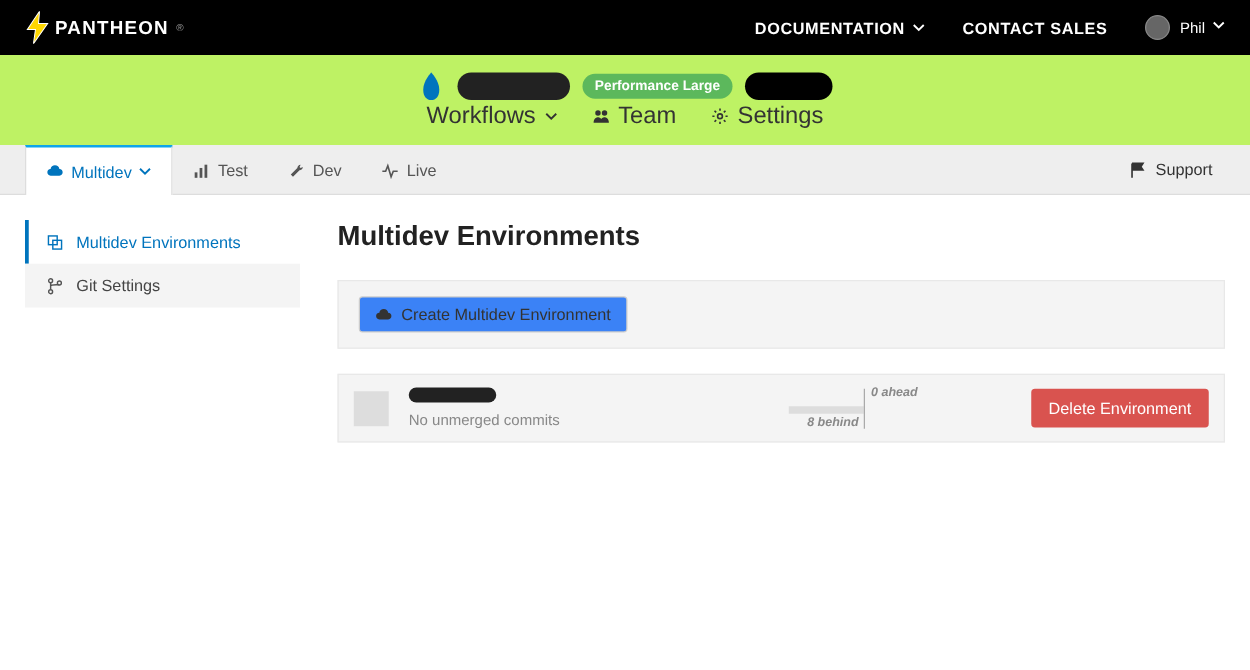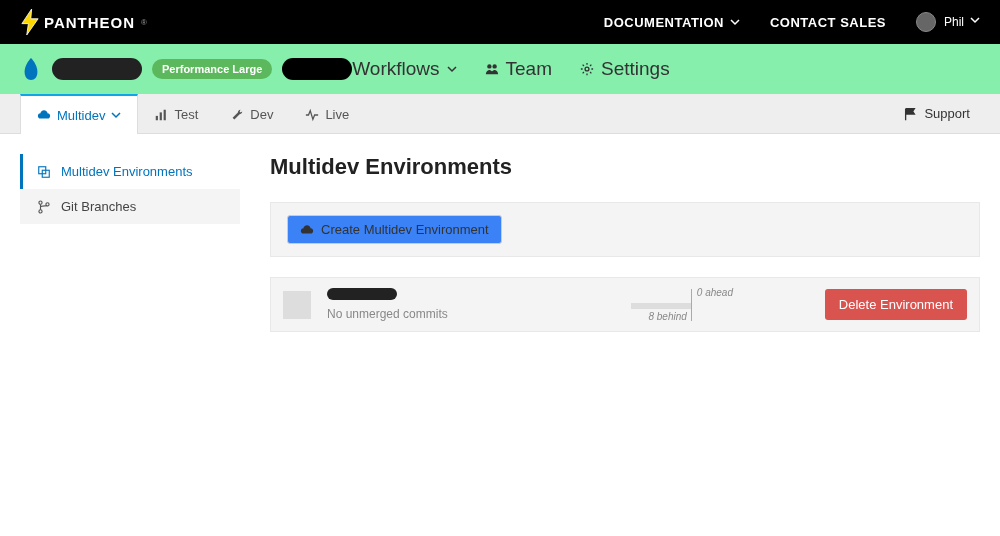--- a/index.html
+++ b/index.html
@@ -11,21 +11,21 @@
     .bolt-icon { width: 20px; height: 26px; }
     .logo-text { color: #fff; font-weight: 700; font-size: 15px; letter-spacing: 1px; }
     .logo-reg { font-size: 8px; color: #999; vertical-align: top; margin-left: 2px; }
     .top-nav { display: flex; align-items: center; gap: 30px; }
     .top-nav-item { color: #fff; font-size: 13px; font-weight: 600; display: flex; align-items: center; gap: 6px; cursor: pointer; letter-spacing: 0.5px; }
     .user-area { display: flex; align-items: center; gap: 8px; cursor: pointer; }
     .avatar-circle { width: 20px; height: 20px; border-radius: 50%; background: #666; border: 1px solid #888; }
     .user-name { color: #fff; font-size: 12px; display: flex; align-items: flex-start; gap: 6px; }
     
     
-    .site-header { background: #86efac; padding: 12px 20px; display: flex; align-items: center; justify-content: flex-start; }
+    .site-header { background: #bef264; padding: 12px 20px; display: flex; align-items: center; justify-content: space-between; flex-direction: column; }
     .site-left { display: flex; align-items: center; gap: 10px; }
     .drupal-icon { width: 22px; height: 26px; }
     .site-name-redact { width: 90px; height: 22px; background: #222; border-radius: 11px; }
     .perf-badge { background: #5cb85c; color: #fff; font-size: 11px; font-weight: 600; padding: 4px 10px; border-radius: 11px; }
     .site-redact2 { width: 70px; height: 22px; background: #000; border-radius: 11px; }
     .site-right { display: flex; align-items: center; gap: 28px; }
     .sr-item { display: flex; align-items: center; gap: 7px; font-size: 19px; color: #333; cursor: pointer; }
     
     
     .tabs-bar { background: #eee; border-bottom: 1px solid #ddd; padding: 0 20px; display: flex; align-items: stretch; justify-content: space-between; height: 40px; }
@@ -45,21 +45,21 @@
     .page-title { font-size: 22px; font-weight: 700; color: #222; margin-bottom: 22px; }
     
     .panel { background: #f4f4f4; border: 1px solid #e8e8e8; padding: 12px 16px; margin-bottom: 20px; }
     .create-btn { display: inline-flex; align-items: center; gap: 7px; background: #3b82f6; border: 1px solid #ccc; border-radius: 3px; padding: 6px 12px; font-size: 13px; color: #333; cursor: pointer; }
     
     .env-row { background: #f4f4f4; border: 1px solid #e8e8e8; padding: 10px 12px; display: flex; align-items: center; gap: 16px; }
     .env-thumb { width: 28px; height: 28px; background: #ddd; }
     .env-info { flex: 0 0 220px; }
     .env-name-redact { width: 70px; height: 12px; background: #222; border-radius: 6px; margin-bottom: 7px; }
     .env-sub { font-size: 12px; color: #888; }
-    .commit-graph { flex: 1; display: flex; align-items: center; justify-content: flex-end; gap: 0; position: relative; }
+    .commit-graph { flex: 1; display: flex; align-items: center; justify-content: flex-end; gap: 0; position: relative; font-weight: bold; }
     .graph-box { position: relative; width: 180px; height: 32px; }
     .vline { position: absolute; left: 62px; top: 0; bottom: 0; width: 1px; background: #aaa; }
     .ahead-label { position: absolute; left: 68px; top: -2px; font-size: 10px; color: #888; font-style: italic; }
     .behind-bar { position: absolute; right: 118px; top: 14px; width: 60px; height: 6px; background: #ddd; }
     .behind-label { position: absolute; right: 122px; top: 22px; font-size: 10px; color: #888; font-style: italic; }
     .delete-btn { background: #d9534f; color: #fff; border: none; border-radius: 3px; padding: 8px 14px; font-size: 13px; cursor: pointer; }
     
     .chev { width: 10px; height: 10px; }
     .small-icon { width: 14px; height: 14px; flex-shrink: 0; }
   </style>
@@ -179,21 +179,21 @@
         </svg>
       <span>Multidev Environments</span>
     </div>
     <div class="side-item inactive">
       <svg class="small-icon" viewBox="0 0 16 16">
           <circle cx="4" cy="3" r="1.8" fill="none" stroke="#555" stroke-width="1.3"></circle>
           <circle cx="4" cy="13" r="1.8" fill="none" stroke="#555" stroke-width="1.3"></circle>
           <circle cx="12" cy="5" r="1.8" fill="none" stroke="#555" stroke-width="1.3"></circle>
           <path d="M4 5 L4 11 M4 8 C4 6 10 7 12 6.5" stroke="#555" stroke-width="1.3" fill="none"></path>
         </svg>
-      <span>Git Branches</span>
+      <span>Git Settings</span>
     </div>
   </div>
 
   <div class="content">
     <h1 class="page-title">Multidev Environments</h1>
 
     <div class="panel">
       <button class="create-btn">
         <svg class="small-icon" viewBox="0 0 16 16">
             <path d="M4 12 C2 12 1 10.5 1 9 C1 7.5 2 6 4 6 C4 4 6 2.5 8 2.5 C10 2.5 12 4 12 6 C14 6 15 7.5 15 9 C15 10.5 14 12 12 12 Z" fill="#333"></path>

